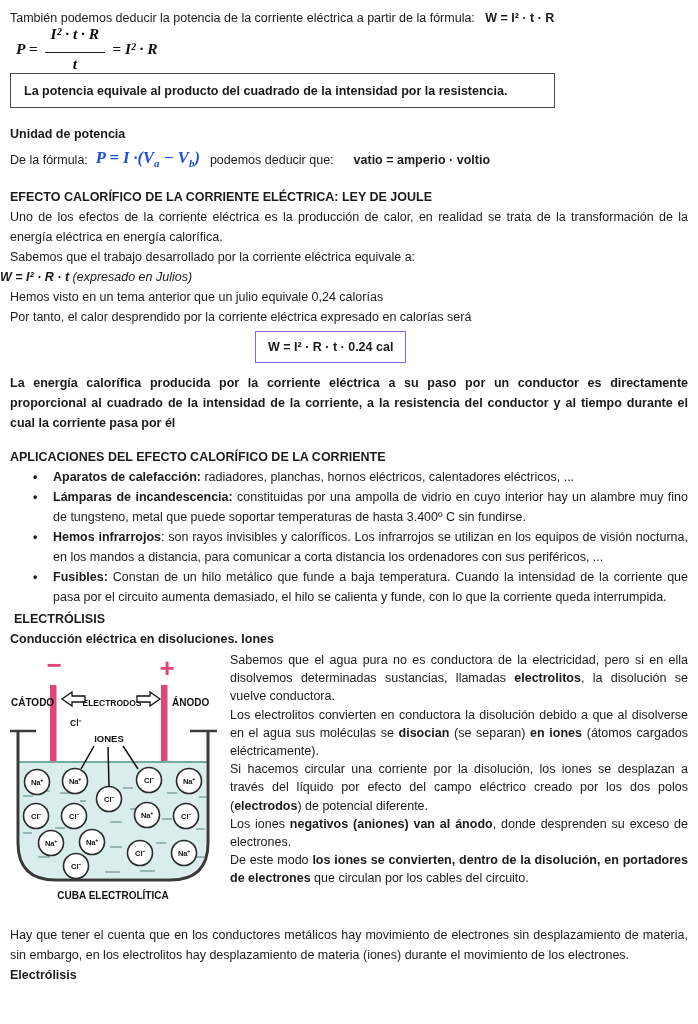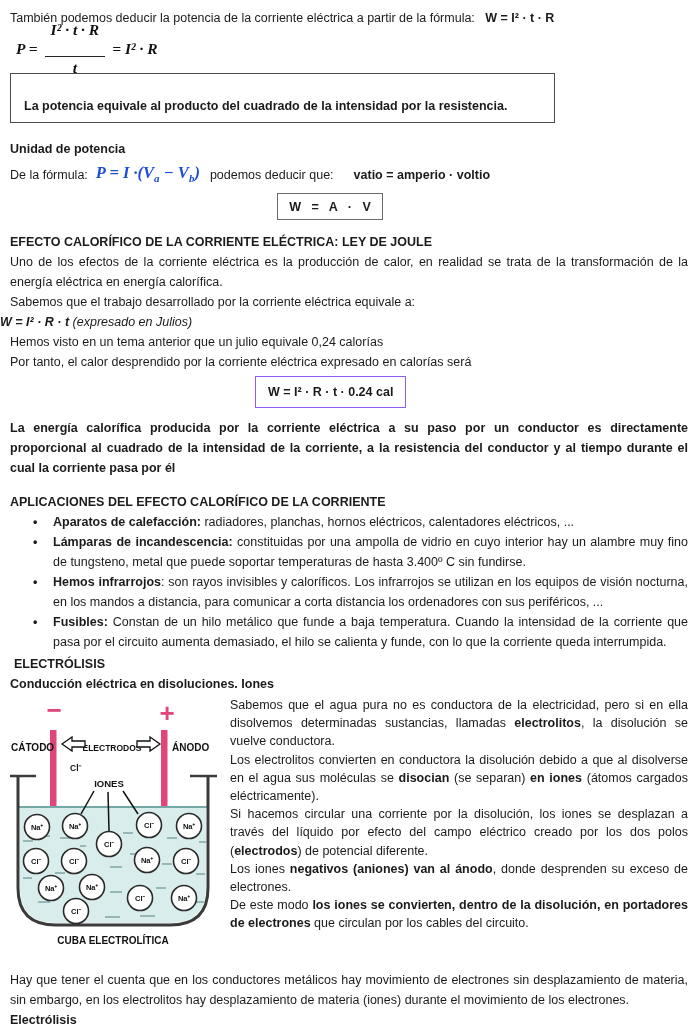--- a/index.html
+++ b/index.html
@@ -8,25 +8,25 @@
     font-family:"Liberation Sans",sans-serif;font-size:12.5px;line-height:20px;
     color:#1b1b1b;box-sizing:border-box;padding:8px 10px 0 10px;
   }
   p{margin:0;}
   .b{font-weight:bold;}
   .just{text-align:justify;}
   
   .formula-p{display:flex;align-items:center;height:38px;margin:2px 0 0 6px;
     font-family:"Liberation Serif",serif;font-style:italic;font-weight:bold;font-size:15.5px;color:#111;}
   .frac{display:inline-flex;flex-direction:column;text-align:center;margin:0 7px;}
-  .frac .num{padding:0 6px 16px 6px;border-bottom:1.6px solid #222;}
+  .frac .num{padding:0 6px 8px 6px;border-bottom:1.6px solid #222;}
   .frac .den{padding-top:1px;}
   
   .rule-box{margin-top:5px;border:1px solid #4a4a4a;width:545px;box-sizing:border-box;
-    padding:22px 12px 6px 13px;font-weight:bold;}
+    padding:7px 12px 6px 13px;font-weight:bold;}
   .wav-box{margin:3px 0 0 267px;border:1px solid #6b6b6b;width:106px;box-sizing:border-box;
     height:27px;display:flex;align-items:center;justify-content:center;font-weight:bold;}
   .wav-box span{word-spacing:7px;}
   .cal-box{margin:4px 0 0 245px;border:1px solid #8b5cf6;display:inline-block;
     padding:5px 12px 5px 12px;font-weight:bold;}
   .mt16{margin-top:16px;} .mt14{margin-top:14px;} .mt12{margin-top:12px;}
   .mt10{margin-top:10px;} .mt2{margin-top:2px;}
   
   .f2row{display:flex;align-items:center;height:30px;margin-top:1px;}
   .f2math{font-family:"Liberation Serif",serif;font-style:italic;font-weight:bold;
@@ -67,23 +67,20 @@
 
   <p class="b mt16">Unidad de potencia</p>
 
   <div class="f2row">
     <span>De la fórmula:</span>
     <span class="f2math"><span>P = I ·(V</span><span class="sub">a</span><span> − V</span><span class="sub">b</span><span>)</span></span>
     <span>podemos deducir que:</span>
     <span class="b gap8">vatio = amperio · voltio</span>
   </div>
 
-  <div class="wav-box">
-      <span>W = A · V</span>
-    </div>
 
   <p class="b mt12">EFECTO CALORÍFICO DE LA CORRIENTE ELÉCTRICA: LEY DE JOULE</p>
   <p class="just">Uno de los efectos de la corriente eléctrica es la producción de calor, en realidad se trata de la transformación de la energía eléctrica en energía calorífica.</p>
   <p>Sabemos que el trabajo desarrollado por la corriente eléctrica equivale a:</p>
   <p class="center-line"><span class="b">W = I² · R · t</span><span> (expresado en Julios)</span></p>
   <p>Hemos visto en un tema anterior que un julio equivale 0,24 calorías</p>
   <p>Por tanto, el calor desprendido por la corriente eléctrica expresado en calorías será</p>
 
   <div><span class="cal-box"><span>W = I² · R · t · 0.24 cal</span></span></div>
 

